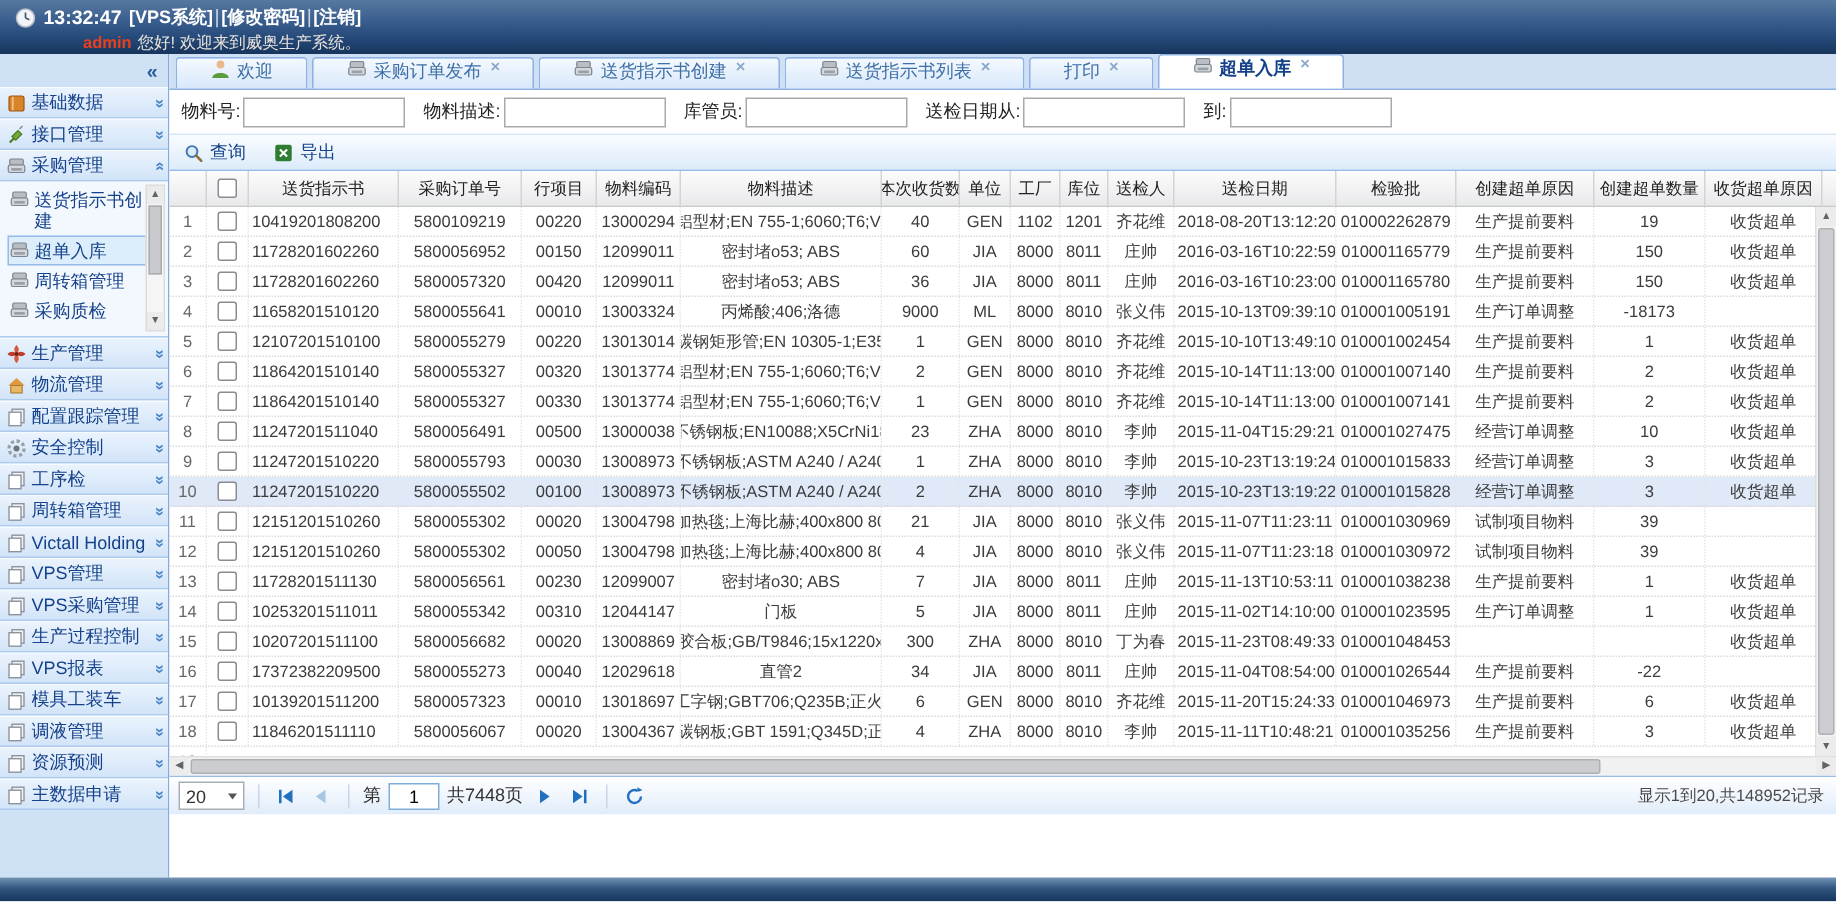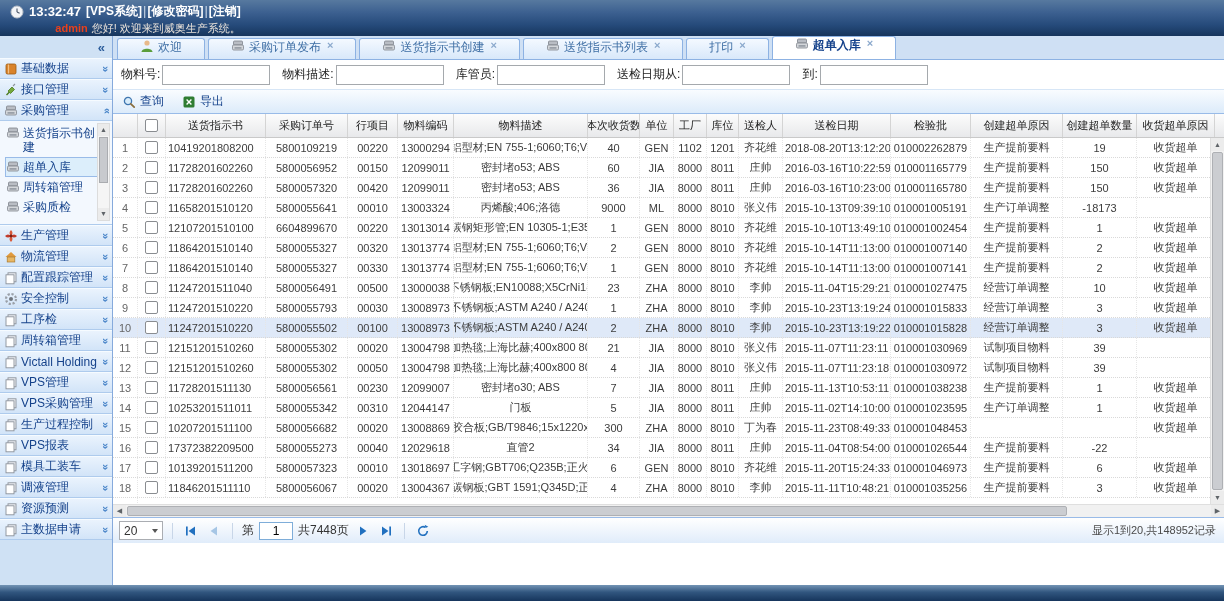--- a/index.html
+++ b/index.html
@@ -567,21 +567,21 @@
               <div class="gcell" style="width:74px">-18173</div>
               <div class="gcell" style="width:78px"></div>
               <div class="gcell" style="width:46px"></div>
             </div>
             <div class="grow">
               <div class="gcell rownum" style="width:25px">5</div>
               <div class="gcell" style="width:28px">
                 <span class="cb"></span>
               </div>
               <div class="gcell left" style="width:100px">12107201510100</div>
-              <div class="gcell" style="width:82px">6604899670</div>
+              <div class="gcell" style="width:82px">5800055279</div>
               <div class="gcell" style="width:50px">00220</div>
               <div class="gcell" style="width:56px">13013014</div>
               <div class="gcell" style="width:134px">碳钢矩形管;EN 10305-1;E35</div>
               <div class="gcell" style="width:52px">1</div>
               <div class="gcell" style="width:34px">GEN</div>
               <div class="gcell" style="width:33px">8000</div>
               <div class="gcell" style="width:32px">8010</div>
               <div class="gcell" style="width:44px">齐花维</div>
               <div class="gcell left" style="width:108px">2015-10-10T13:49:10</div>
               <div class="gcell" style="width:80px">010001002454</div>

